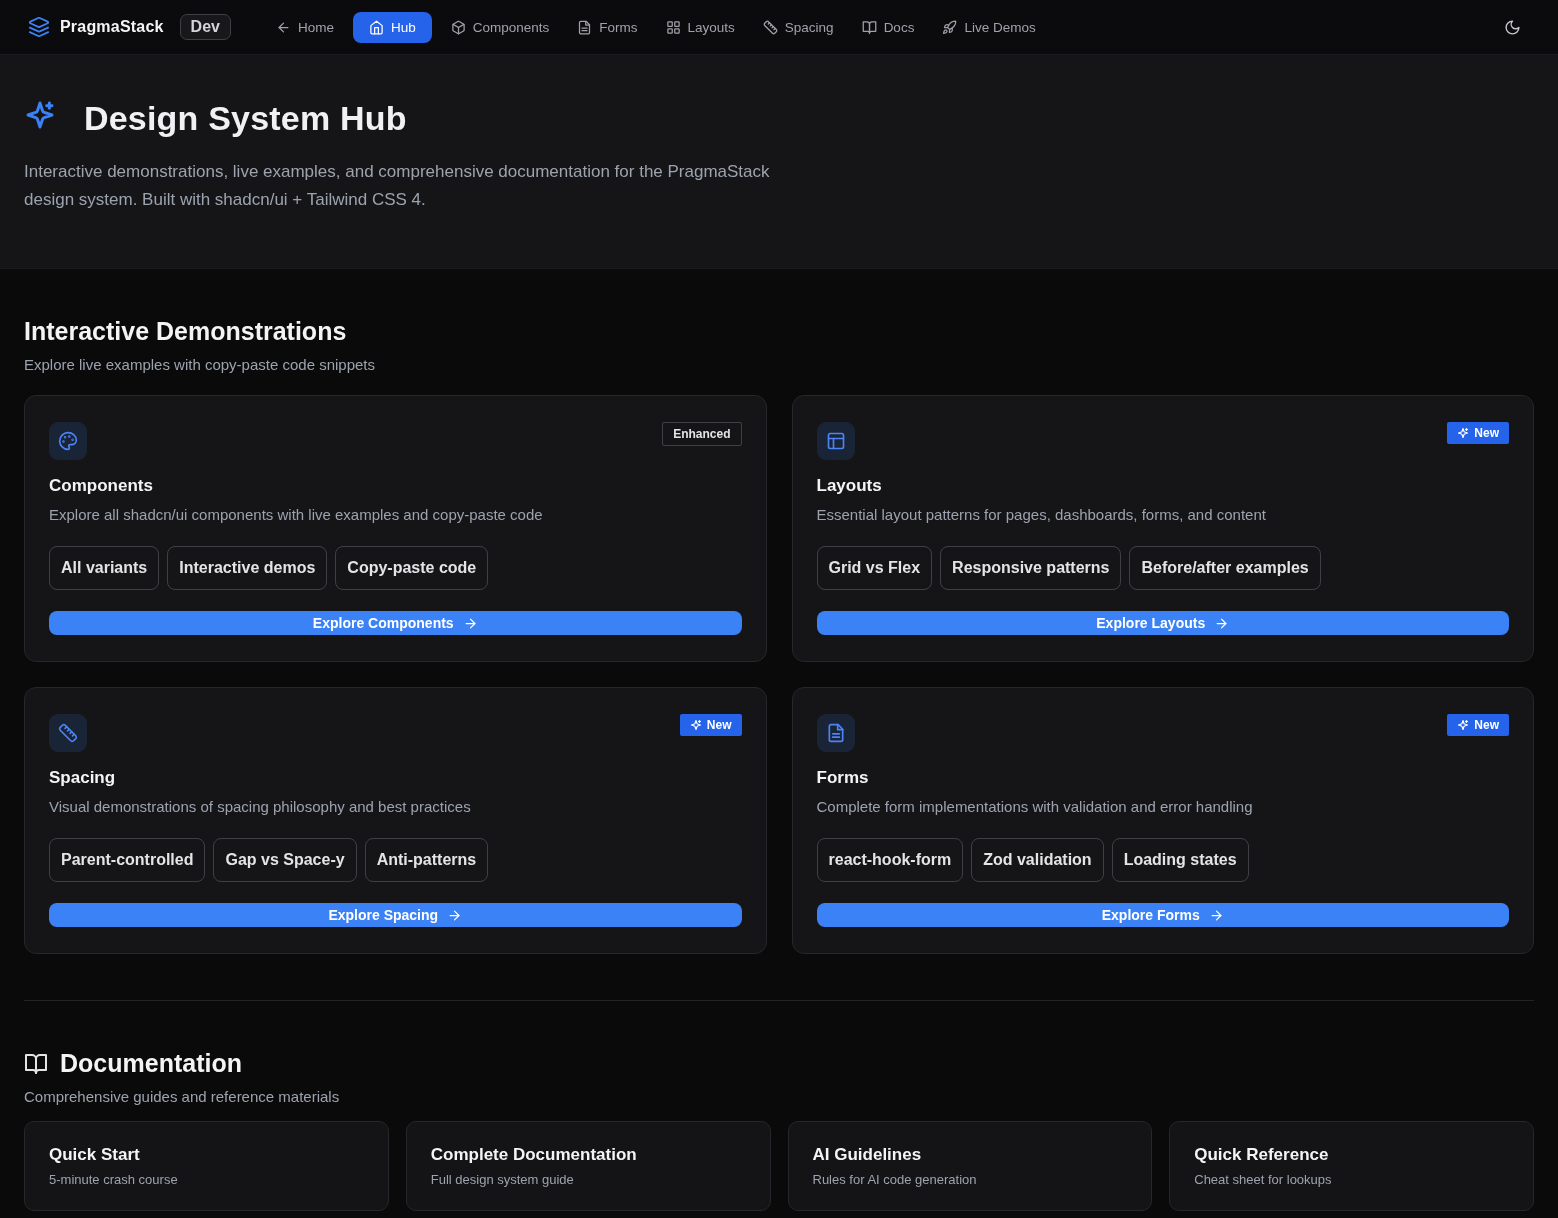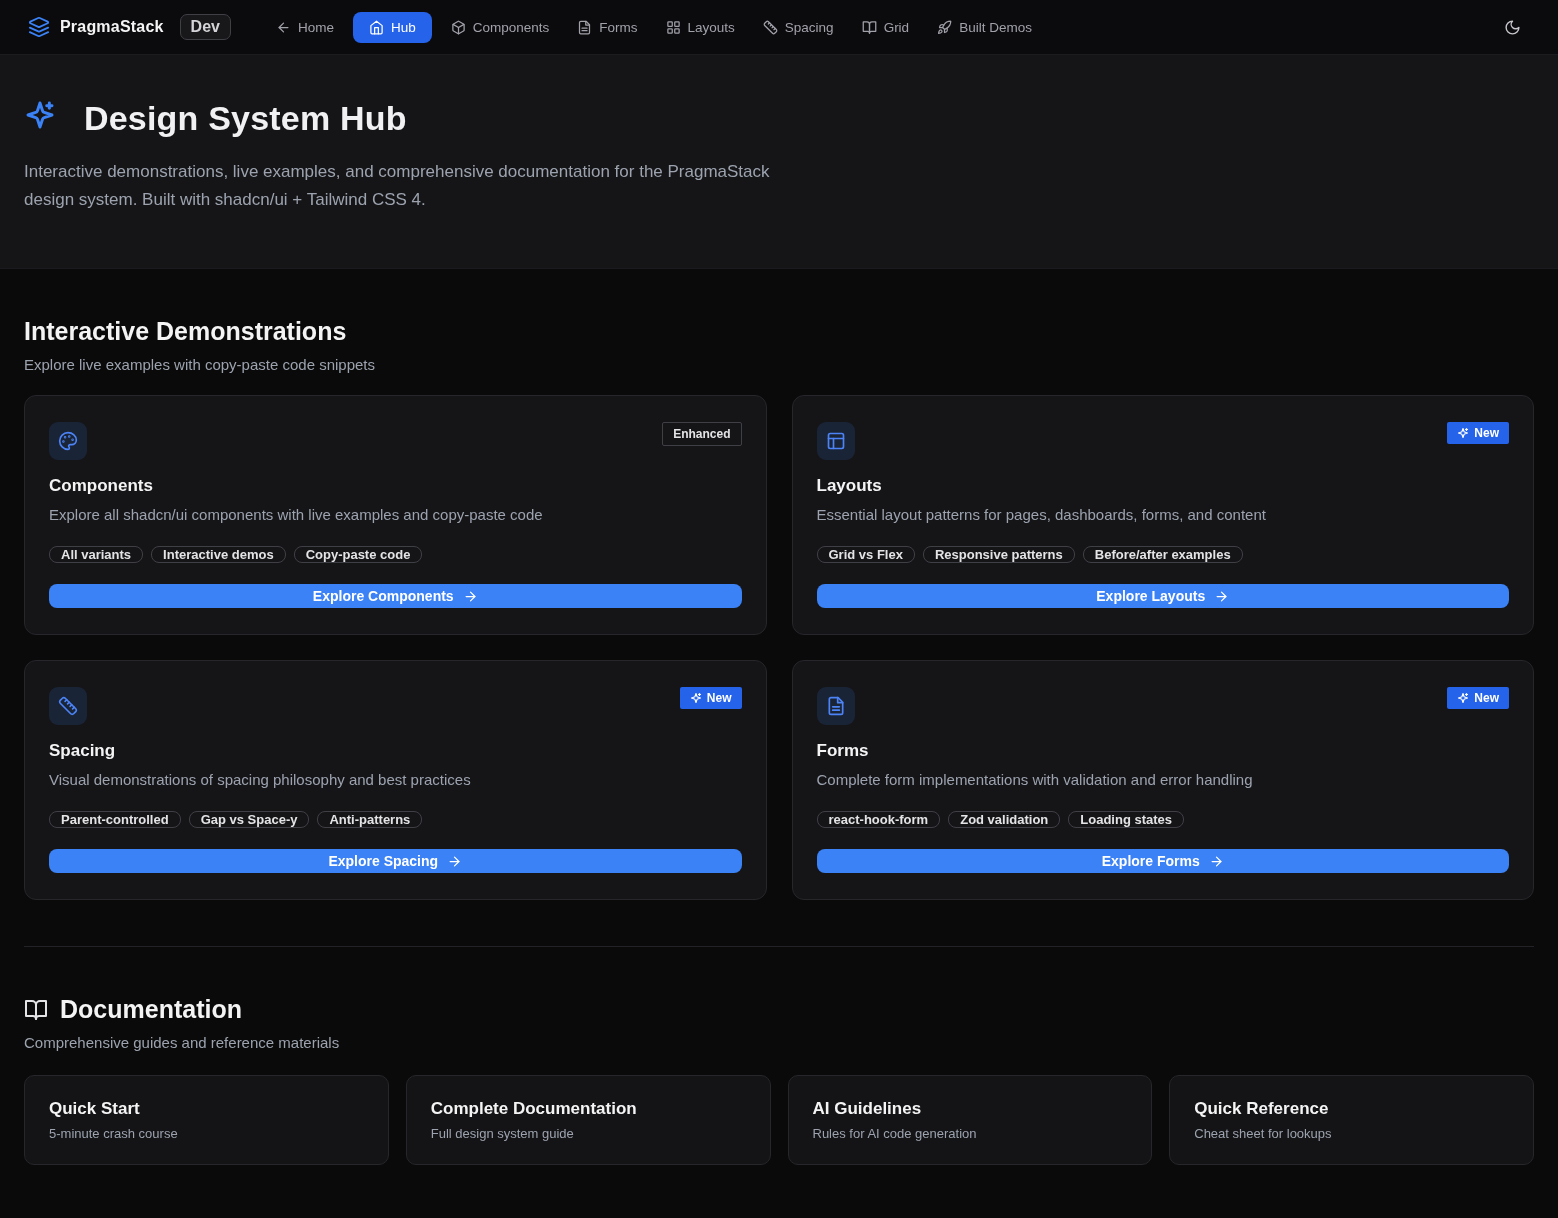--- a/index.html
+++ b/index.html
@@ -88,35 +88,35 @@
   }
   .icon-tile .icon { width: 20px; height: 20px; }
   .badge { font-size: 12px; font-weight: 700; border-radius: 2px; padding: 4px 10px; display: flex; align-items: center; gap: 5px; }
   .badge-outline { border: 1px solid #3f3f46; color: #e4e4e7; background: transparent; }
   .badge-primary { background: #2563eb; color: #ffffff; }
   .badge .icon { width: 12px; height: 12px; stroke-width: 2.4; }
   .card-title { margin-top: 16px; font-size: 17px; font-weight: 700; color: #f4f4f5; }
   .card-desc { margin-top: 8px; font-size: 15px; color: #9ca3af; line-height: 22px; }
   .tag-row { display: flex; flex-wrap: wrap; gap: 8px; margin-top: 20px; }
   .tag {
-    border: 1px solid #3f3f46; border-radius: 8px; padding: 0 11px;
-    font-size: 13px; font-weight: 600; color: #e4e4e7; background: transparent;
+    border: 1px solid #3f3f46; border-radius: 8px; padding: 12px 11px;
+    font-size: 16px; font-weight: 600; color: #e4e4e7; background: transparent;
   }
   .cta-btn {
     margin-top: 21px; width: 100%; height: 24px;
     background: #3b82f6; color: #ffffff; border: none; border-radius: 8px;
     font-family: inherit; font-size: 14px; font-weight: 600; cursor: pointer;
     display: flex; align-items: center; justify-content: center; gap: 9px;
   }
   .cta-btn .icon { width: 15px; height: 15px; }
 
   .divider { border: none; border-top: 1px solid #222227; margin: 46px 0 0; }
 
   
-  .doc-grid { margin-top: 24px; display: grid; grid-template-columns: repeat(4, 1fr); gap: 17px; }
+  .doc-grid { margin-top: 16px; display: grid; grid-template-columns: repeat(4, 1fr); gap: 17px; }
   .doc-card {
     background: #141416; border: 1px solid #26262b; border-radius: 10px;
     padding: 23px 24px; cursor: pointer;
   }
   .doc-title { font-size: 17px; font-weight: 700; color: #f4f4f5; }
   .doc-sub { margin-top: 7px; font-size: 13px; color: #9ca3af; }
 </style>
 </head>
 <body>
 
@@ -239,27 +239,27 @@
     <a class="nav-item">
       <svg class="icon">
           <use href="#i-ruler"></use>
         </svg>
       <span>Spacing</span>
     </a>
     <a class="nav-item">
       <svg class="icon">
           <use href="#i-book-open"></use>
         </svg>
-      <span>Grid</span>
+      <span>Docs</span>
     </a>
     <a class="nav-item">
       <svg class="icon">
           <use href="#i-rocket"></use>
         </svg>
-      <span>Built Demos</span>
+      <span>Live Demos</span>
     </a>
   </nav>
 
   <div class="nav-right">
     <button class="theme-toggle">
       <svg class="icon">
           <use href="#i-moon"></use>
         </svg>
     </button>
   </div>

